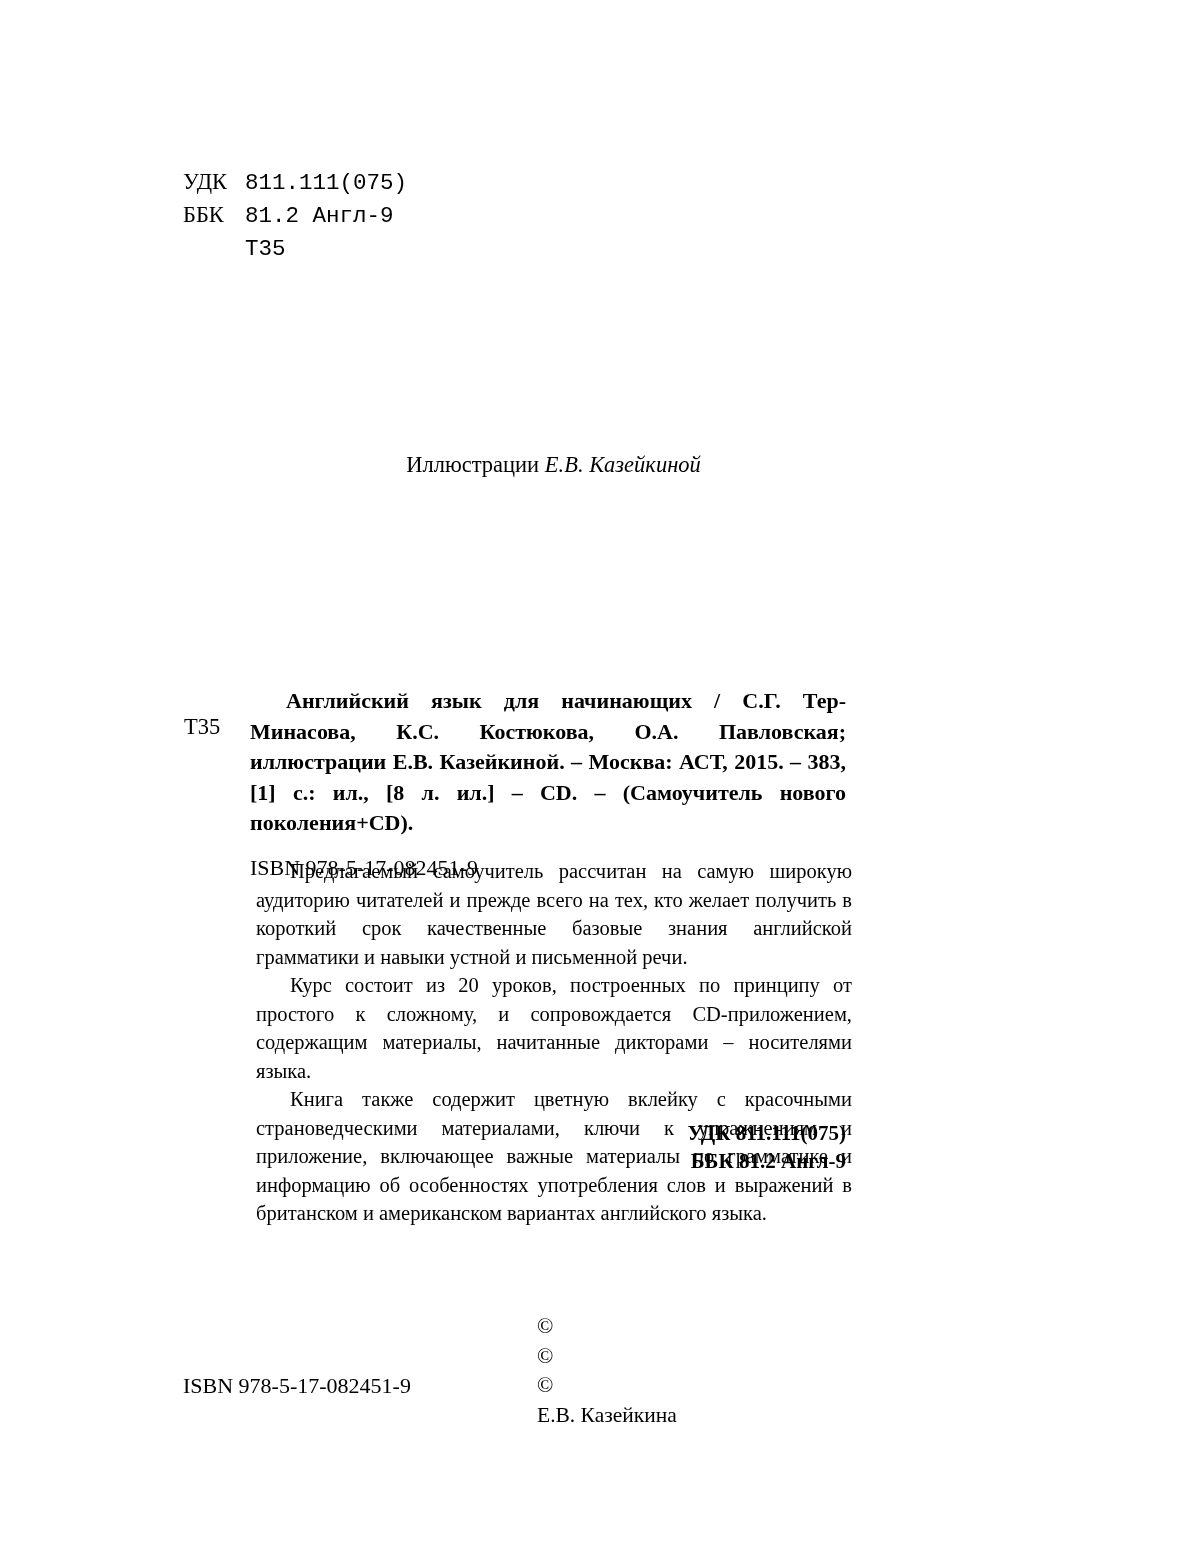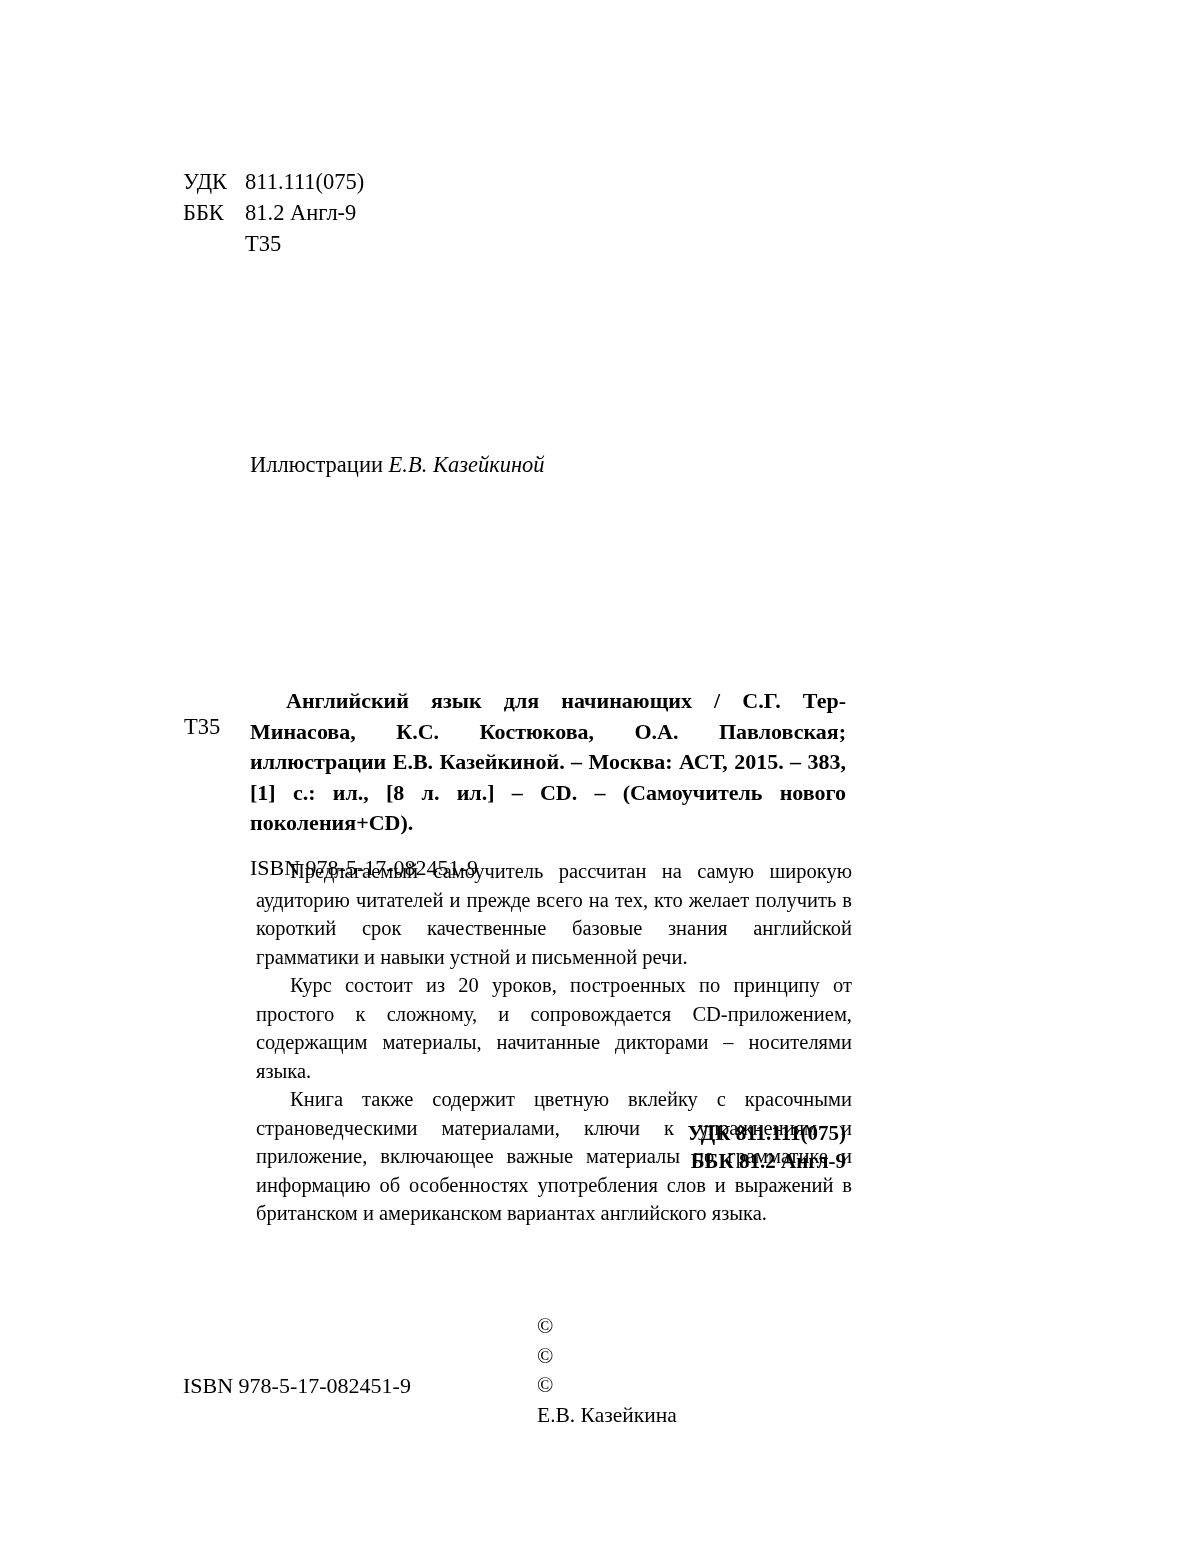--- a/index.html
+++ b/index.html
@@ -34,32 +34,33 @@
   }
   .udc-row {
     display: block;
   }
   .udc-label {
     display: inline-block;
     width: 62px;
   }
   .udc-value {
     display: inline-block;
+    font-family: Liberation Mono, monospace;
   }
   .udc-row.indented .udc-label {
     visibility: hidden;
   }
 
   
   .illustrator {
     position: absolute;
-    left: 250px;
+    left: 256px;
     top: 450px;
     width: 595px;
-    text-align: left;
+    text-align: center;
     font-size: 22.5px;
     line-height: 30px;
   }
   .illustrator .name {
     font-style: italic;
   }
 
   
   .record {
     position: absolute;

